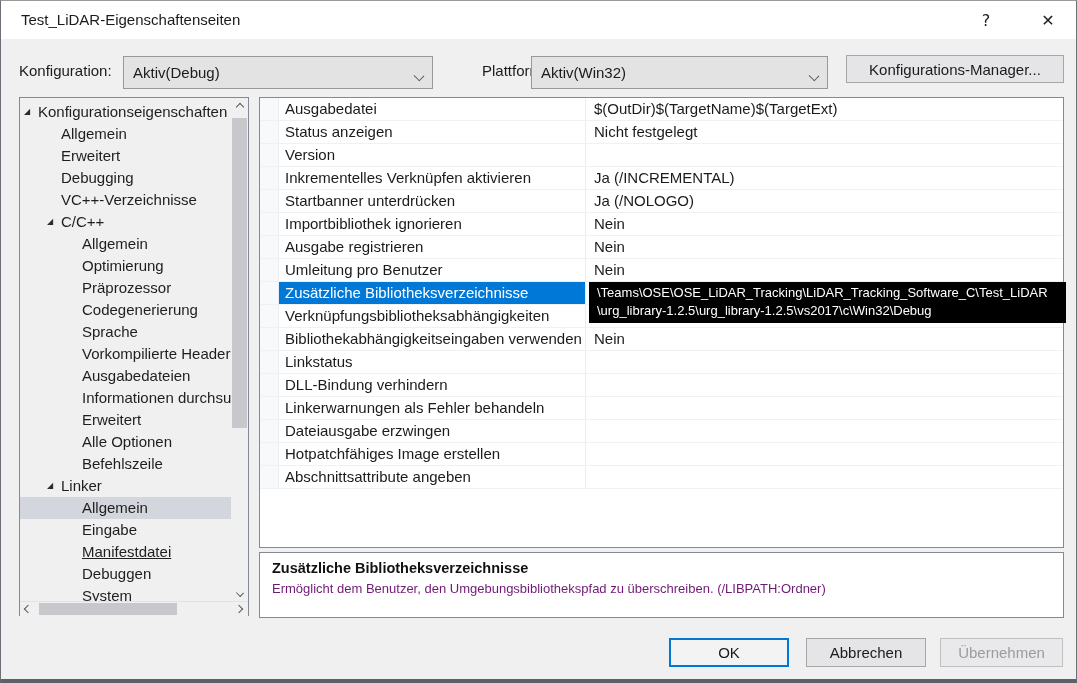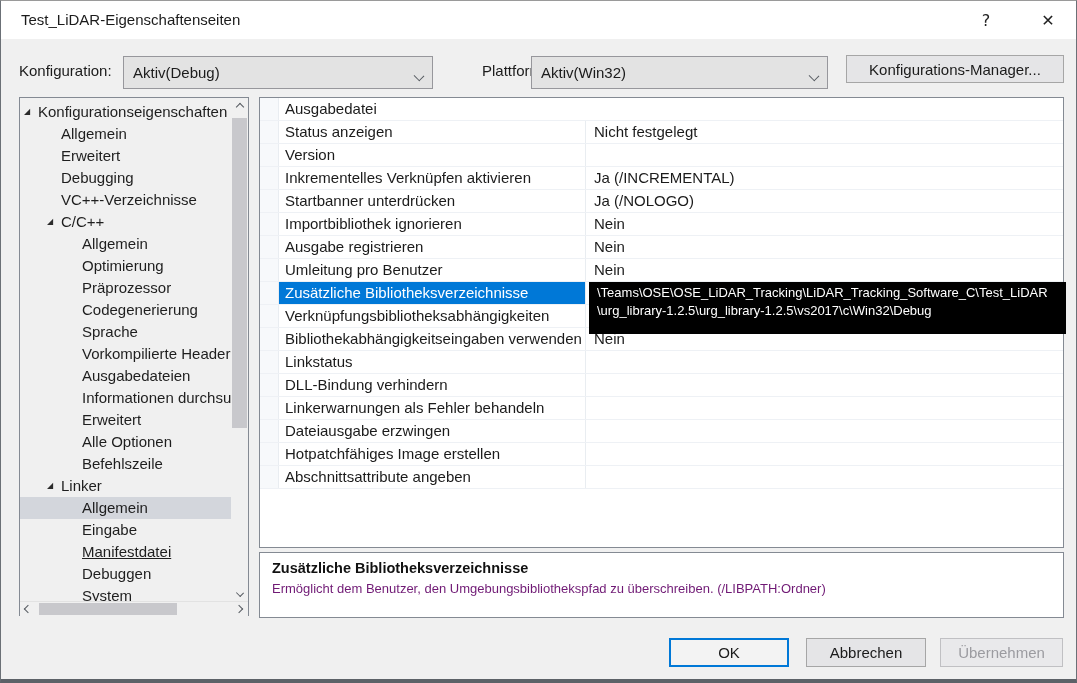--- a/index.html
+++ b/index.html
@@ -54,21 +54,21 @@
   .grid-row { display:flex; width:100%; height:23px; border-bottom:1px solid #eef1f5;align-items:center; }
   .cell-gutter { width:19px; height:100%; background:#f7f9fb; border-right:1px solid #e9edf1; flex:none; }
   .cell-label { width:306px; height:100%; flex:none; font-size:15px; color:#1b1b1b; line-height:22px;
                 padding-left:6px; white-space:nowrap; overflow:hidden; }
   .cell-value { flex:1; height:100%; font-size:15px; color:#1b1b1b; line-height:22px; padding-left:8px;
                 border-left:1px solid #e9edf1; white-space:nowrap; overflow:hidden; }
   .grid-row.selected .cell-label { background:#0078d7; color:#ffffff; }
 
   
   .tooltip { position:absolute; left:588px; top:281px; width:477px; min-height:39px; background:#000000;
-             color:#ffffff; font-size:13px; line-height:18px; padding:2px 8px 14px 8px; z-index:50; white-space:nowrap; }
+             color:#ffffff; font-size:13px; line-height:18px; padding:2px 8px 3px 8px; z-index:50; white-space:nowrap; }
 
   
   .desc-panel { position:absolute; left:258px; top:551px; width:805px; height:66px; background:#ffffff;
                 border:1px solid #848a93; padding:7px 12px; }
   .desc-title { font-size:14.5px; font-weight:bold; color:#111; margin-bottom:5px; }
   .desc-text { font-size:13px; color:#701a75; }
 
   
   .ok-btn { left:668px; top:637px; width:120px; height:29px; background:#f3f3f3; border:2px solid #0078d7; }
   .cancel-btn { left:805px; top:637px; width:120px; height:29px; }
@@ -193,20 +193,21 @@
       <div class="hs-arrow" style="left:211px;">
           <span class="chev small right"></span>
         </div>
     </div>
   </div>
 
   <div class="grid-panel">
       <div class="grid-row">
         <div class="cell-gutter"></div>
         <div class="cell-label">Ausgabedatei</div>
+        <div class="cell-value">$(OutDir)$(TargetName)$(TargetExt)</div>
       </div>
       <div class="grid-row">
         <div class="cell-gutter"></div>
         <div class="cell-label">Status anzeigen</div>
         <div class="cell-value">Nicht festgelegt</div>
       </div>
       <div class="grid-row">
         <div class="cell-gutter"></div>
         <div class="cell-label">Version</div>
         <div class="cell-value"></div>

